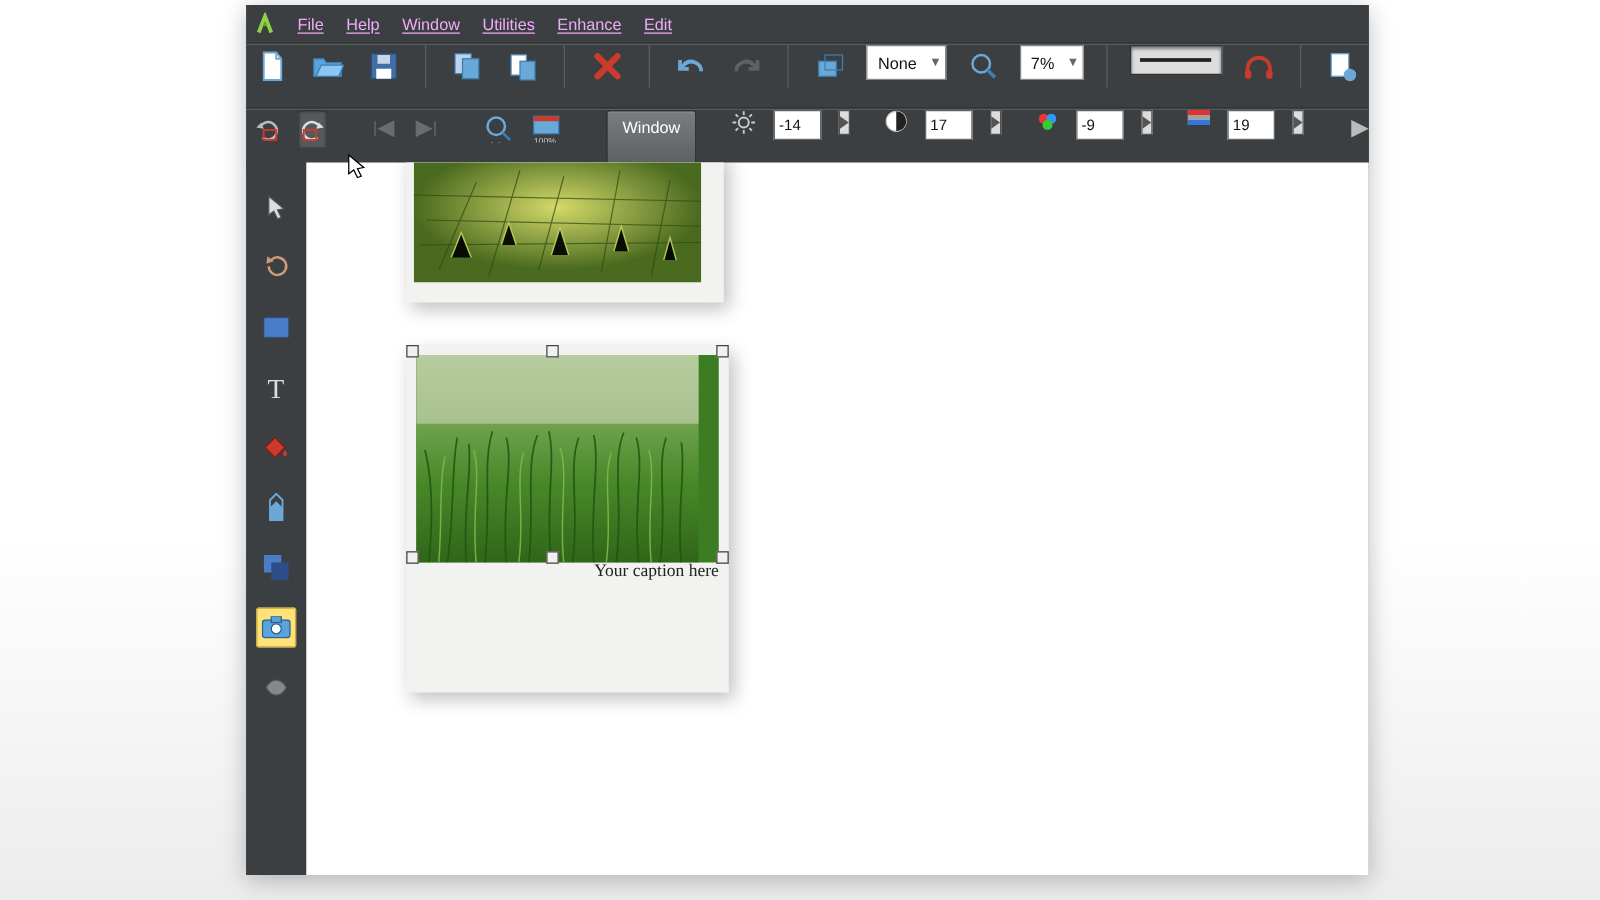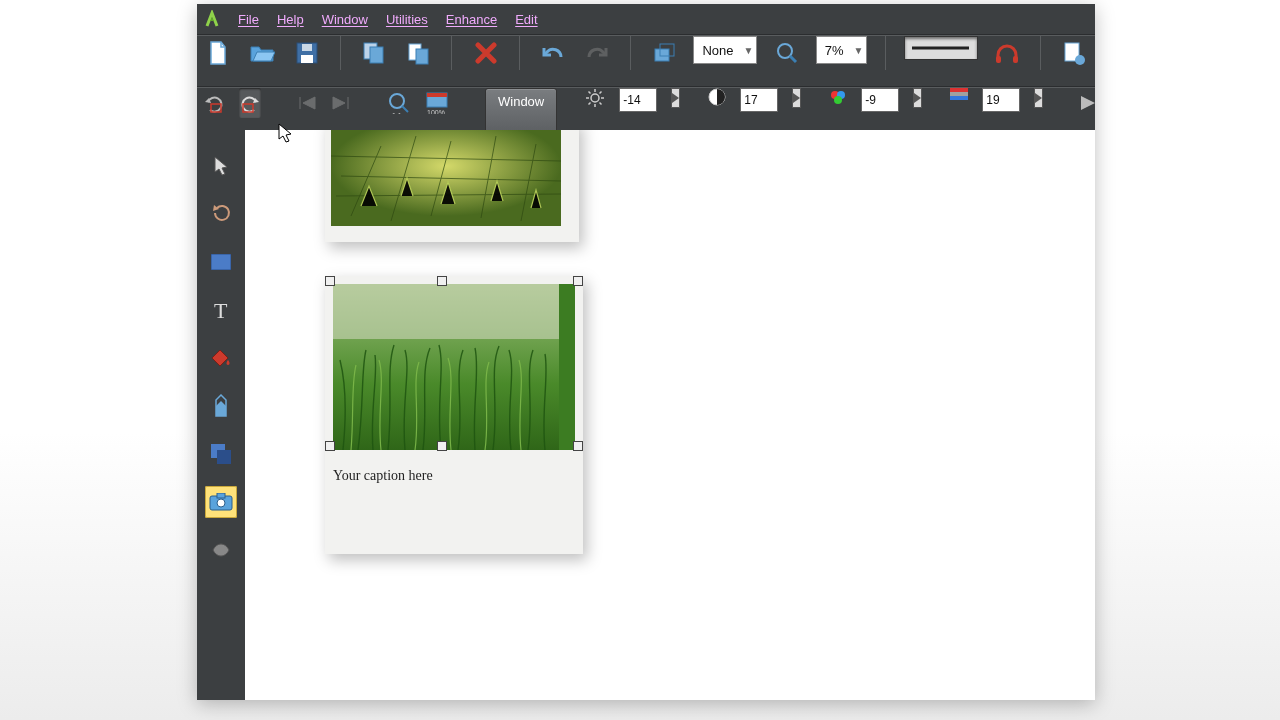--- a/index.html
+++ b/index.html
@@ -30,21 +30,21 @@
 .toolstrip{position:absolute;left:0;top:126px;bottom:0;width:48px;background:#3c3f41;border-right:1px solid #2b2d2f;display:flex;flex-direction:column;align-items:center;padding-top:20px;gap:16px}
 .toolstrip .tool{width:32px;height:32px;display:flex;align-items:center;justify-content:center;border-radius:2px}
 .toolstrip .tool.selected{background:#ffe27a;box-shadow:inset 0 0 0 1px #caa83a}
 
 .canvas{position:absolute;left:48px;top:126px;right:0;bottom:0;background:#fff;overflow:hidden}
 
 .card{position:absolute;background:#f2f2f0;box-shadow:4px 6px 14px rgba(0,0,0,.25)}
 .photo{position:relative}
 .photo .inner{background:#3c7c22}
 .photo .inner svg{display:block}
-.photo .caption{font-family:'Comic Sans MS','Segoe Print',cursive;font-size:14px;color:#222;text-align:left;margin-top:18px}
+.photo .caption{font-family:'Comic Sans MS','Segoe Print',cursive;font-size:14px;color:#222;text-align:right;margin-top:0}
 .handle{width:8px;height:8px;background:#f0f0f0;border:1px solid #444;position:absolute}
 .cursor-overlay{position:absolute;pointer-events:none}
 </style>
 </head>
 <body>
 
 <div class="outer">
 <div class="window">
 
   <div class="menubar">

